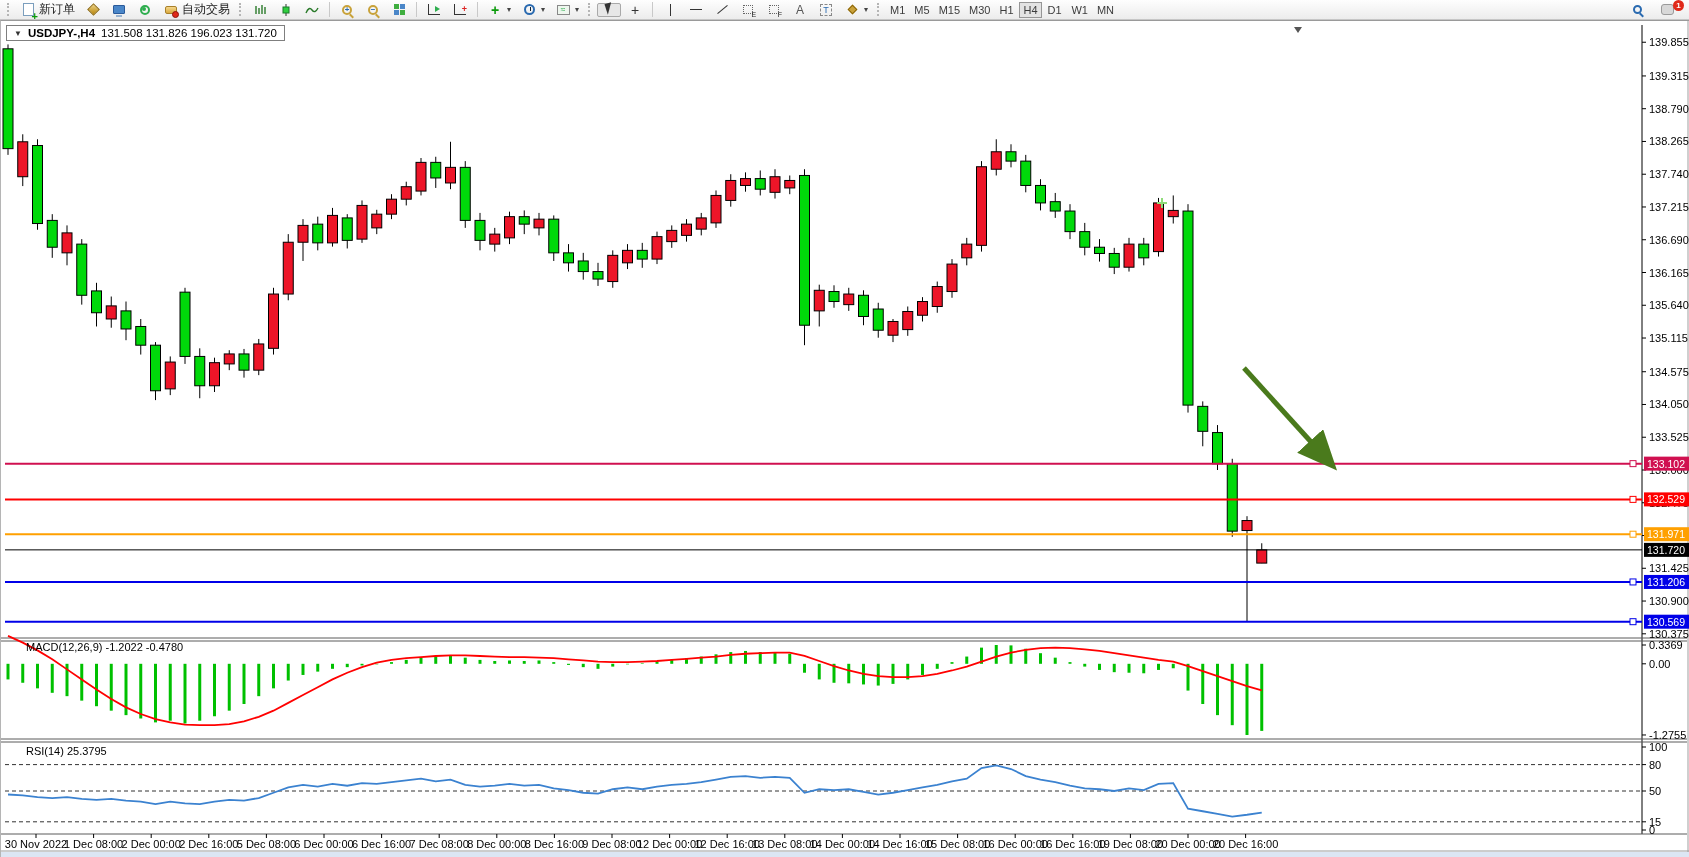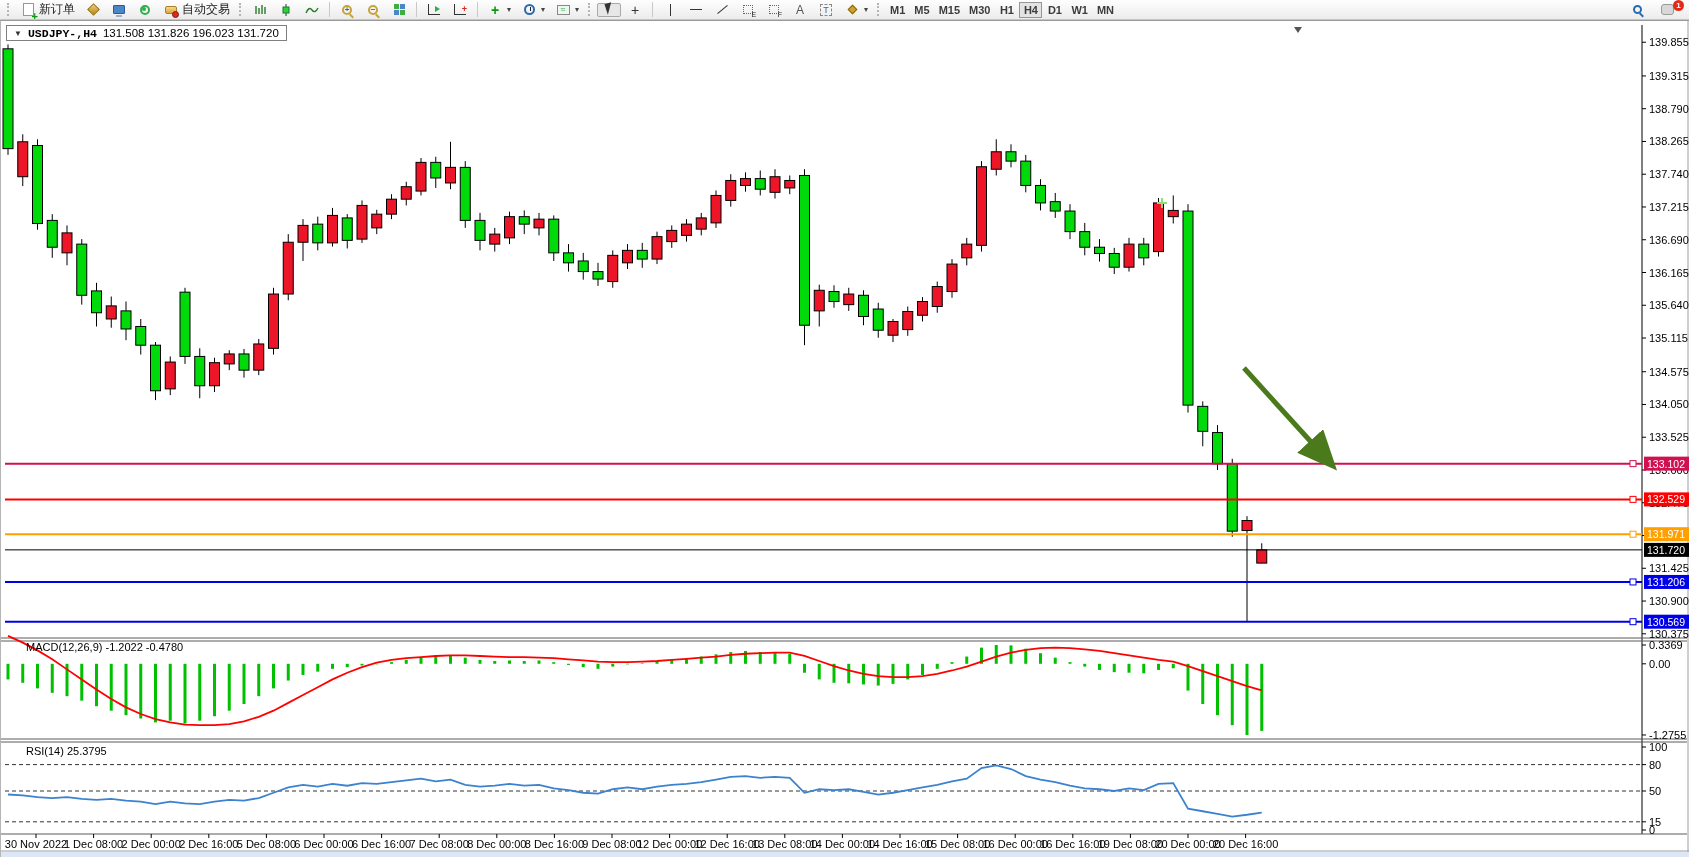--- a/index.html
+++ b/index.html
@@ -40,21 +40,21 @@
   .cursor-arrow { width:0; height:0; border-top:11px solid #333; border-right:7px solid transparent; transform:rotate(-18deg); margin-top:-2px; }
   .xhair { font-size:14px; color:#333; font-weight:normal; line-height:1; }
   .vbar { width:1px; height:12px; background:#333; }
   .hbar { width:12px; height:1px; background:#333; }
   .tline { width:13px; height:1px; background:#333; transform:rotate(-40deg); }
   .dotbox { width:10px; height:9px; border:1px dotted #666; position:relative; }
   .dotbox i { position:absolute; right:-4px; bottom:-5px; font-style:normal; font-size:7px; color:#222; }
   .letterA { font-size:12px; color:#555; }
   .boxT { width:12px; height:12px; border:1px dashed #888; font-size:9px; color:#2a6ab0; display:flex; align-items:center; justify-content:center; }
   .smdiamond { width:7px; height:7px; background:#caa23a; transform:rotate(45deg); border:1px solid #8a6508; }
-  .tf { min-width:23px; text-align:center; font-size:11px; font-weight:bold; color:#3c3c3c; padding:1px 3px; border:1px solid transparent; cursor:default; }
+  .tf { min-width:23px; text-align:left; font-size:11px; font-weight:normal; color:#3c3c3c; padding:1px 3px; border:1px solid transparent; cursor:default; }
   .tf.active { background:#e3e3e3; border:1px solid #969696; }
   .right-group { margin-left:auto; display:flex; align-items:center; gap:6px; padding-right:6px; }
   .srch { width:9px; height:9px; border:2px solid #2a6ab0; border-radius:50%; position:relative; }
   .srch::after { content:""; position:absolute; right:-4px; bottom:-4px; width:5px; height:2px; background:#2a6ab0; transform:rotate(45deg); }
   .bubble { width:13px; height:11px; background:#d8d8d8; border:1px solid #9a9a9a; border-radius:3px; position:relative; }
   .badge { position:absolute; top:-4px; right:-6px; min-width:11px; height:11px; background:#e02a1a; color:#fff; border-radius:50%;
            font-size:8px; font-weight:bold; display:flex; align-items:center; justify-content:center; padding:0 2px; }
 
   
   .chartwrap { position:relative; width:1689px; height:837px; background:#fff; border-top:1px solid #9a9a9a; border-left:1px solid #b5b5b5; }
@@ -264,21 +264,21 @@
           <span class="bubble"></span>
         </span>
       <span class="badge">1</span>
     </span>
   </span>
 </div>
 
 <div class="chartwrap">
   <div class="titlebox">
     <span class="tri">▼</span>
-    <span style="font-weight:bold;font-family:Liberation Mono, monospace;">USDJPY-,H4</span>
+    <span style="font-weight:bold;">USDJPY-,H4</span>
     <span>131.508 131.826 196.023 131.720</span>
   </div>
   <svg id="chart" width="1689" height="837">
     <defs>
       <marker id="ah" markerWidth="9" markerHeight="9" refX="6.5" refY="3.5" orient="auto">
         <path d="M0,0 L8,3.5 L0,7 z" fill="#4a7a1c"></path>
       </marker>
     </defs>
   <line x1="1641" y1="4" x2="1641" y2="813" stroke="#000" stroke-width="1"></line>
       <line x1="0" y1="617" x2="1689" y2="617" stroke="#5a5a5a" stroke-width="1"></line>

